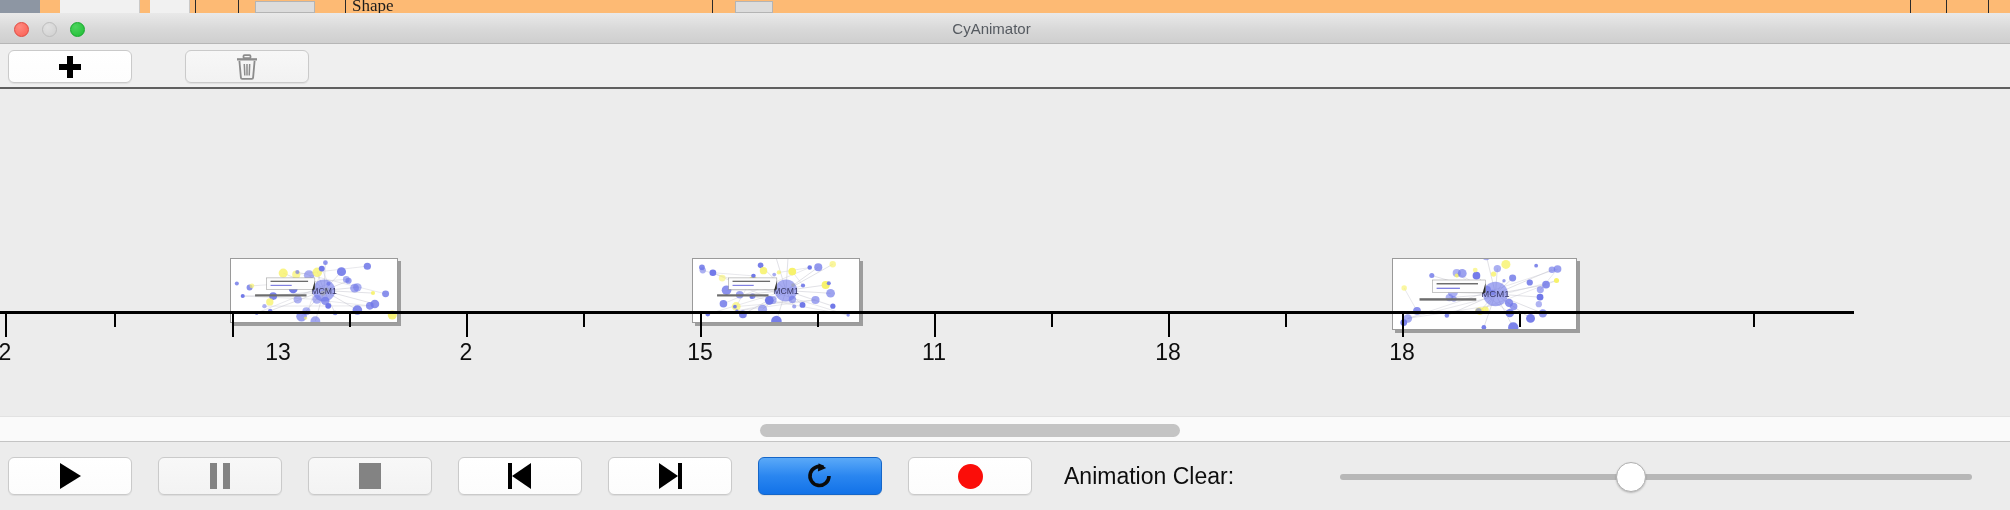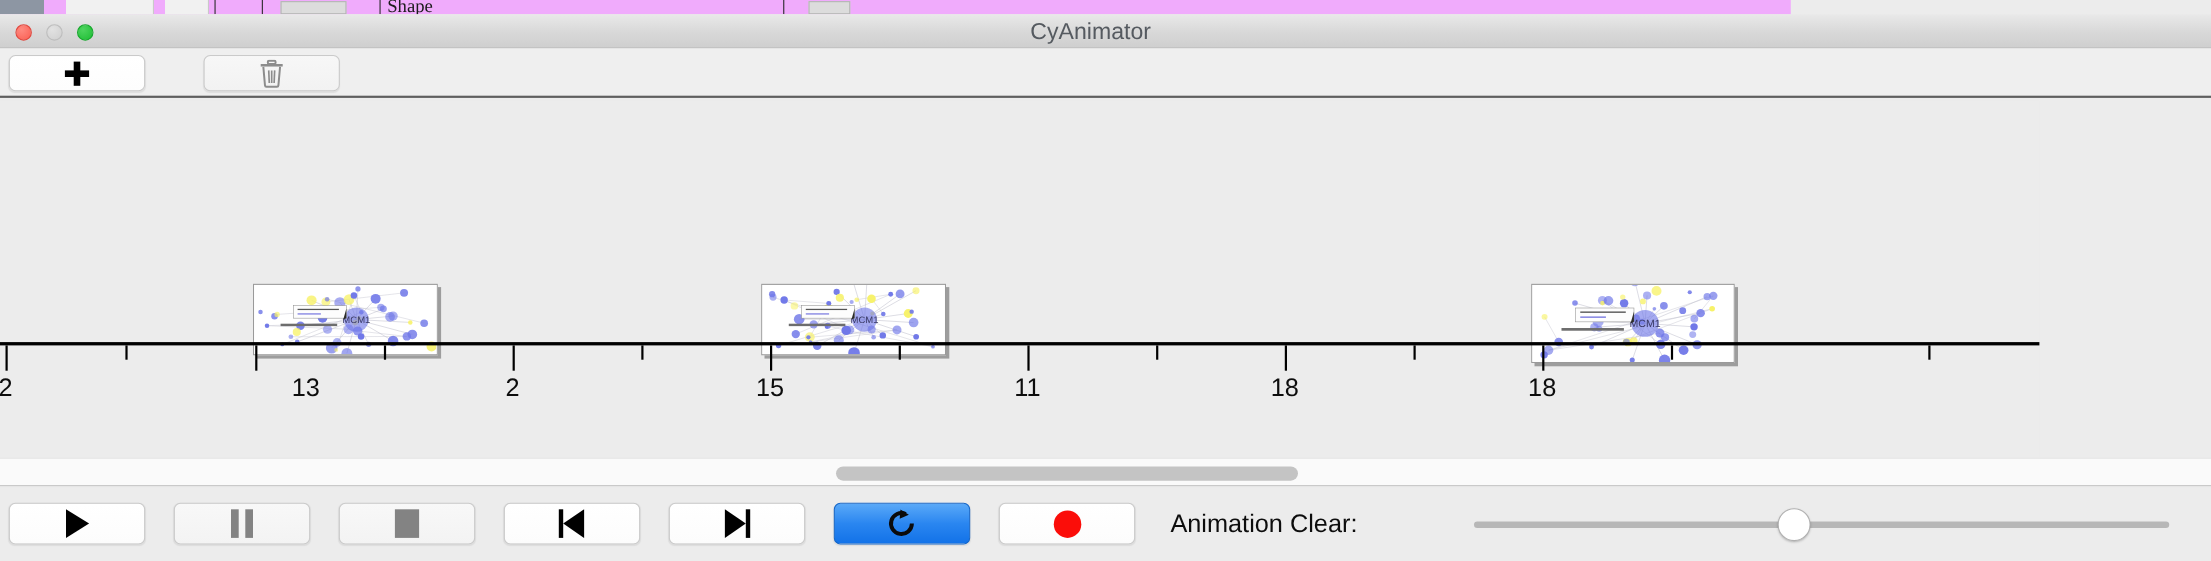--- a/index.html
+++ b/index.html
@@ -16,22 +16,22 @@
     position: relative;
     width: 2010px;
     height: 510px;
     background: #ececec;
   }
 
   
   .bg-strip {
     position: absolute;
     top: 0; left: 0;
-    width: 1628px; height: 13px;
-    background: #f0abfc;
+    width: 2010px; height: 13px;
+    background: #fdba74;
     overflow: hidden;
   }
   .bg-strip-seg {
     position: absolute;
     top: 0;
     height: 13px;
     background: #f1f1f1;
     border-right: 1px solid #c9c9c9;
   }
   .bg-strip-dark {
@@ -76,21 +76,21 @@
   .traffic.close  { left: 14px;  background: radial-gradient(circle at 35% 30%, #ff8a80, #fa5e52); border: 1px solid #e0483f; }
   .traffic.min    { left: 42px;  background: radial-gradient(circle at 35% 30%, #e2e2e2, #cfcfcf); border: 1px solid #bdbdbd; }
   .traffic.zoom   { left: 70px;  background: radial-gradient(circle at 35% 30%, #4ed45f, #1dbd33); border: 1px solid #16a82c; }
 
   .window-title {
     position: absolute;
     top: 0; left: 0;
     width: 1983px; height: 31px;
     line-height: 31px;
     text-align: center;
-    font-size: 21px;
+    font-size: 15px;
     color: #555a60;
   }
 
   
   .toolbar {
     position: absolute;
     top: 44px; left: 0;
     width: 2010px; height: 45px;
     background: #efefef;
     border-bottom: 2px solid #5f5f5f;

